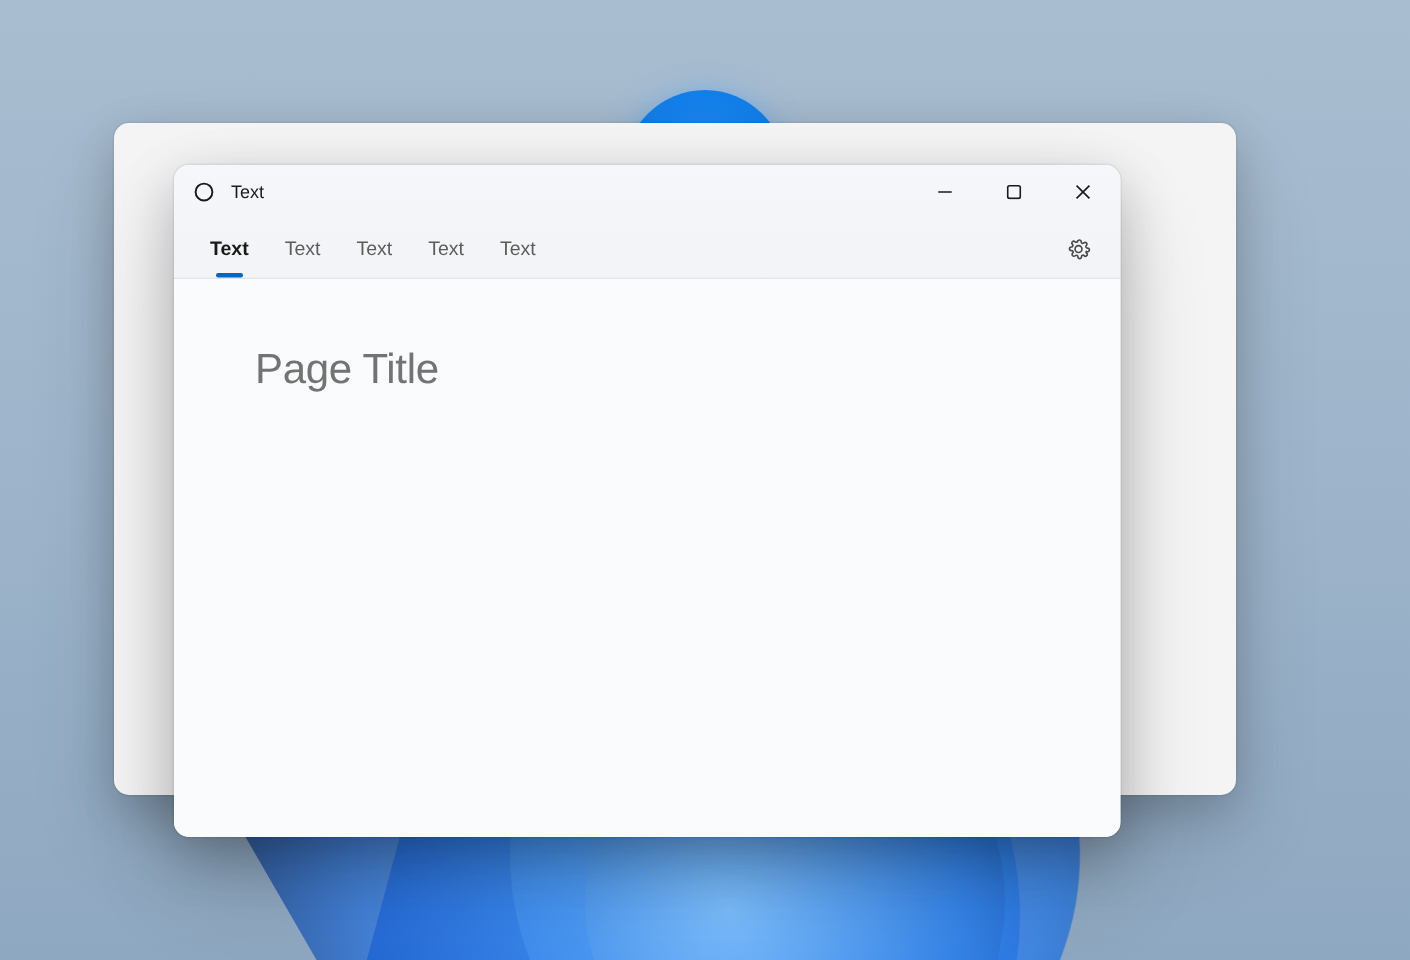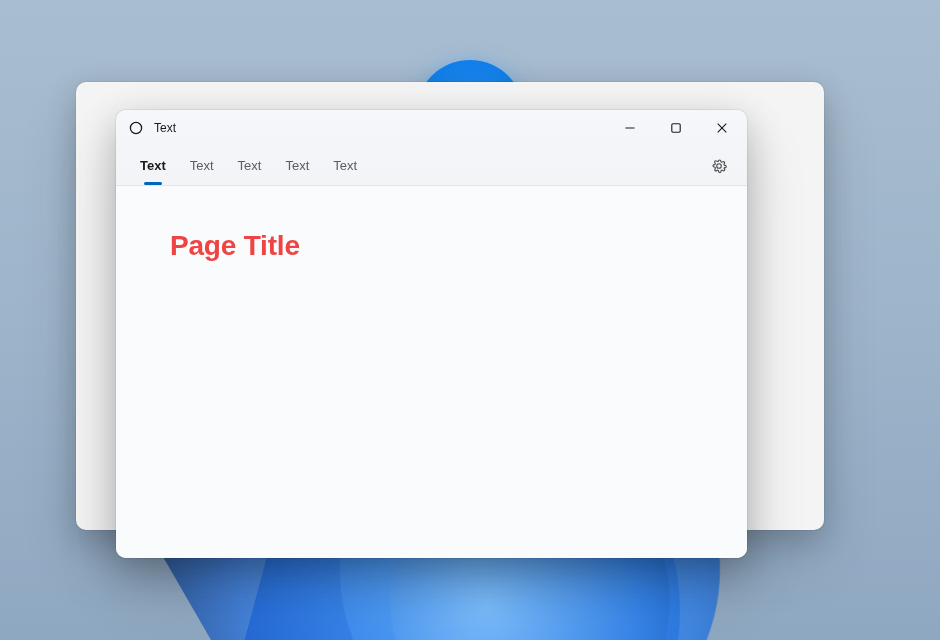--- a/index.html
+++ b/index.html
@@ -209,22 +209,22 @@
     .settings-btn svg { display: block; }
 
     .content {
       flex: 1 1 auto;
       background: #fafbfc;
       padding: 44px 54px;
     }
 
     .page-title {
       font-size: 28px;
-      font-weight: 700;
-      color: #ef4444;
+      font-weight: 400;
+      color: #737373;
       letter-spacing: -0.2px;
     }
   </style>
 </head>
 <body>
 
 <div class="bloom">
   <div class="bloom-petal p3"></div>
   <div class="bloom-petal p1"></div>
   <div class="bloom-petal p2"></div>

